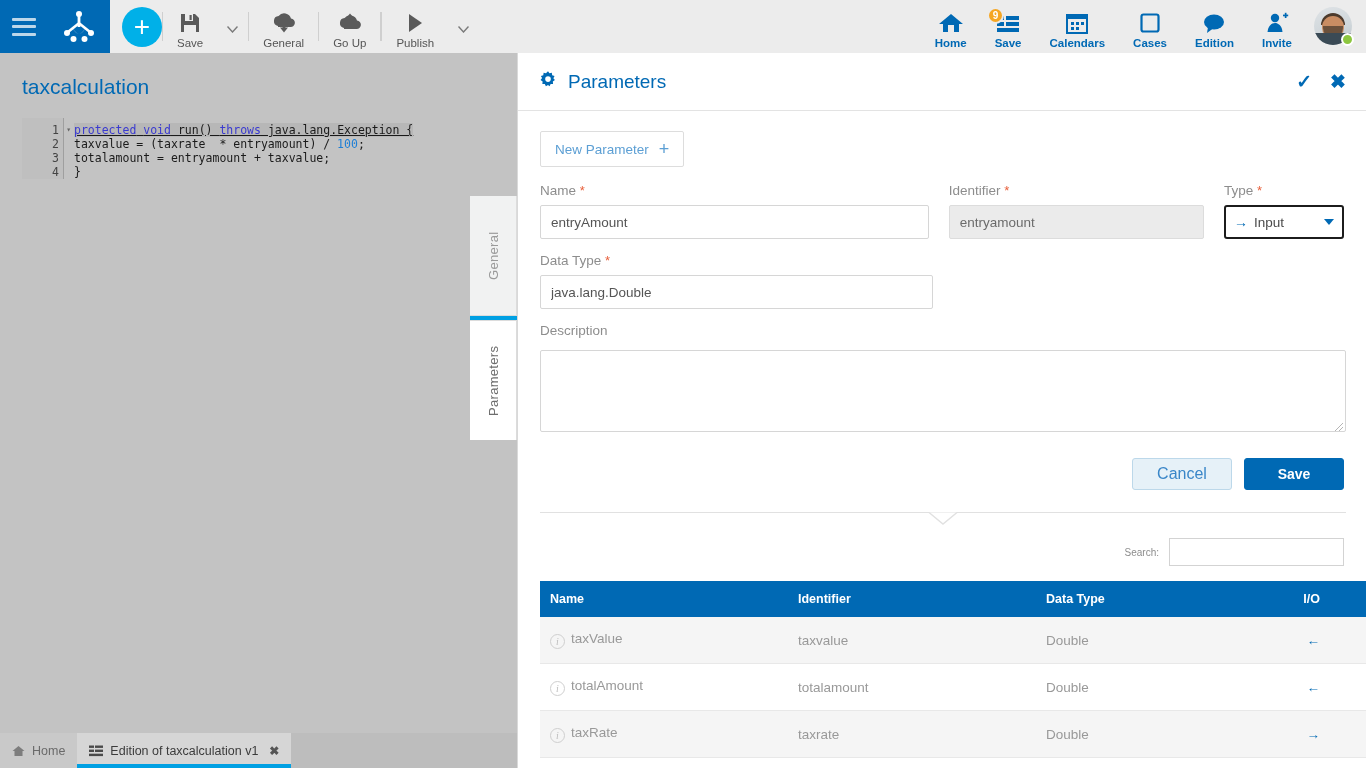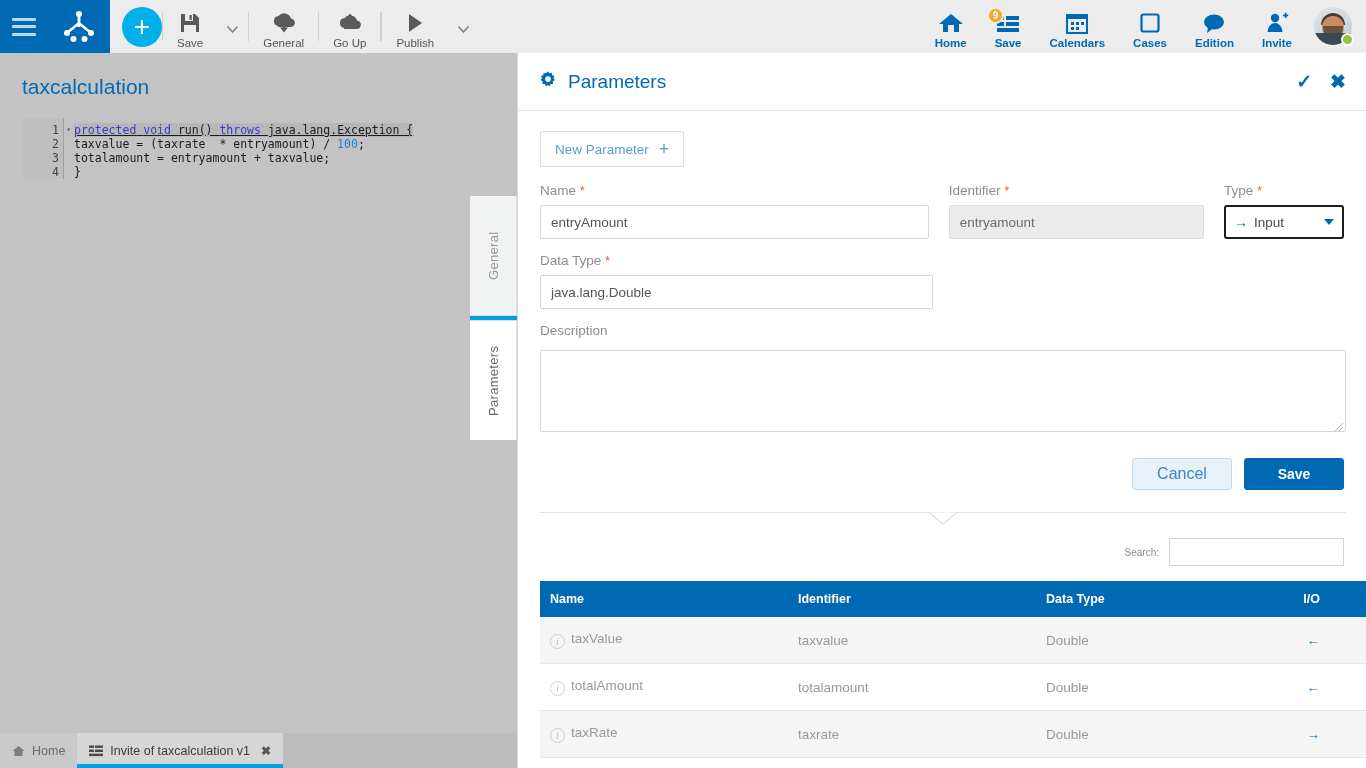--- a/index.html
+++ b/index.html
@@ -619,17 +619,17 @@
     <span>Home</span>
   </div>
   <div class="tb-tab" id="tab-edition">
     <svg width="14" height="12" viewBox="0 0 14 12">
       <rect x="0" y="0.5" width="5" height="2.4" fill="#4a4a4a"></rect>
       <rect x="6" y="0.5" width="8" height="2.4" fill="#4a4a4a"></rect>
       <rect x="0" y="4.6" width="5" height="2.4" fill="#4a4a4a"></rect>
       <rect x="6" y="4.6" width="8" height="2.4" fill="#4a4a4a"></rect>
       <rect x="0" y="8.7" width="14" height="2.4" fill="#4a4a4a"></rect>
     </svg>
-    <span>Invite of taxcalculation v1</span>
+    <span>Edition of taxcalculation v1</span>
     <span class="tab-close">✖</span>
     <span class="underline"></span>
   </div>
 </div>
 
 </body></html>

